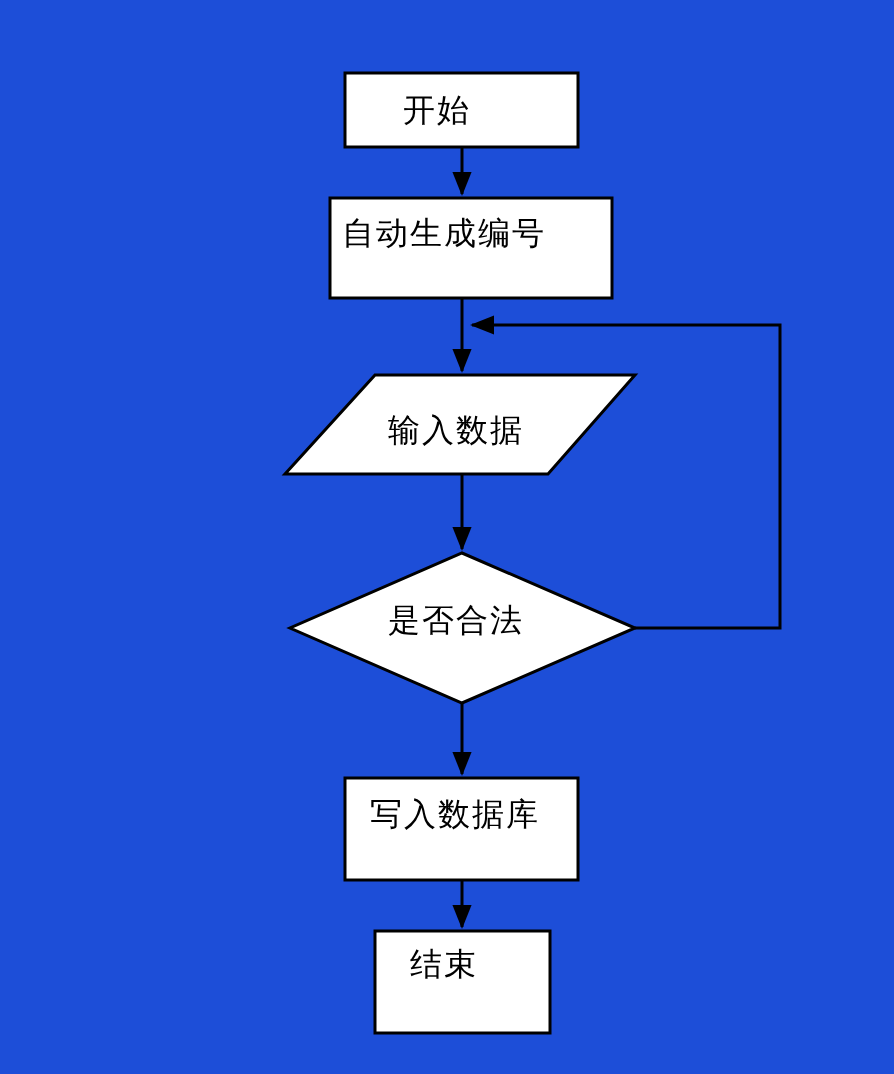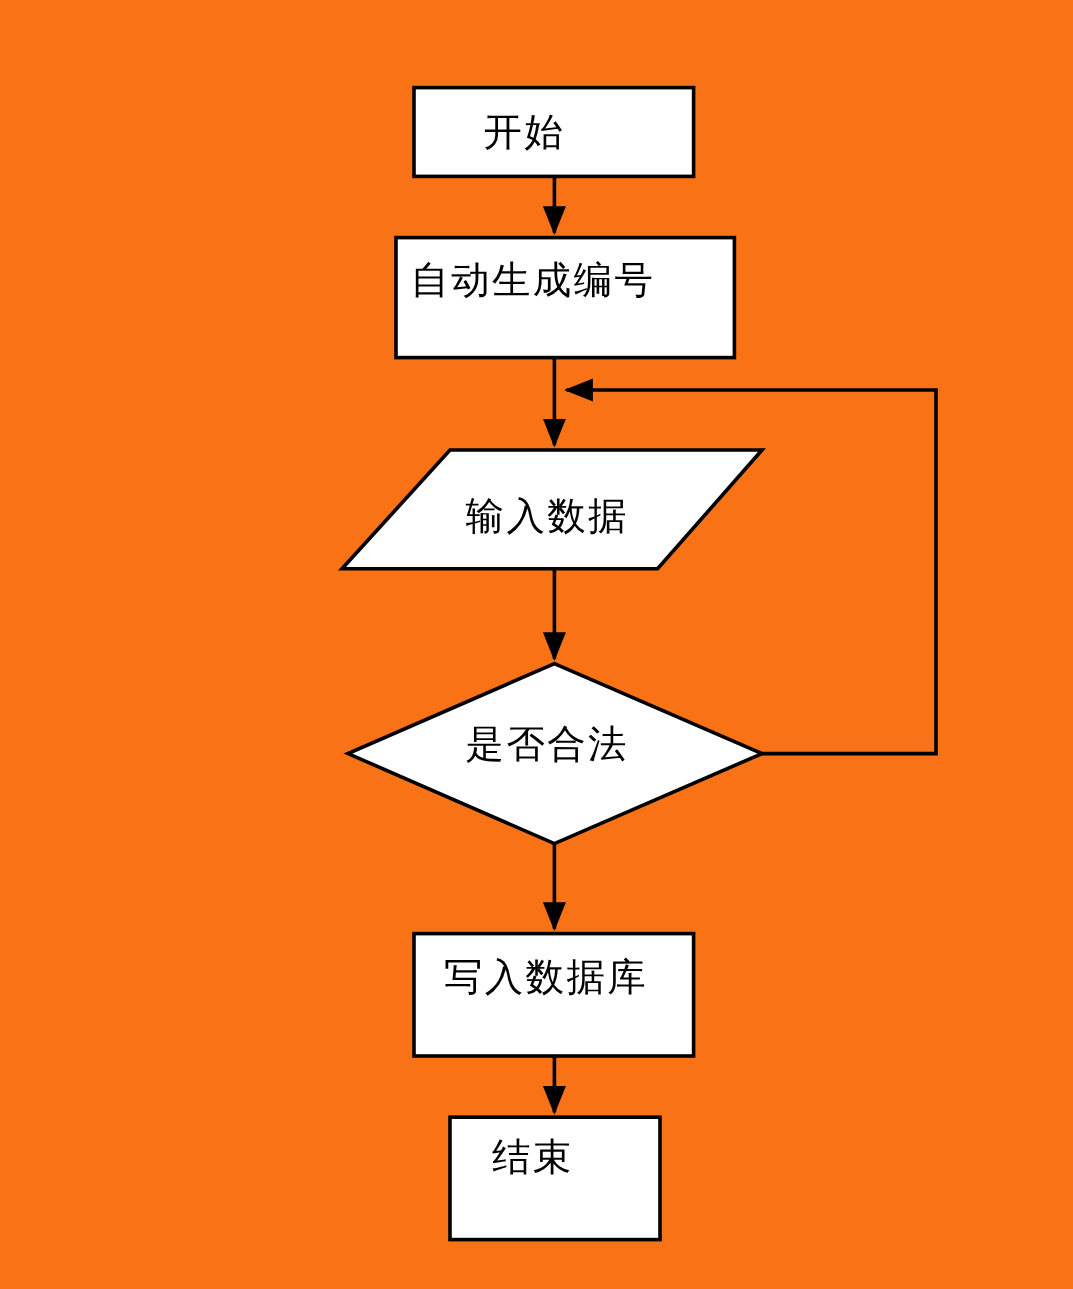--- a/index.html
+++ b/index.html
@@ -4,21 +4,21 @@
 <style>
   html, body {
     margin: 0;
     padding: 0;
     background: #ffffff;
   }
   #canvas {
     position: relative;
     width: 894px;
     height: 1074px;
-    background: #f97316;
+    background: #1d4ed8;
     overflow: hidden;
     font-family: "DejaVu Serif", "Liberation Serif", serif;
   }
   svg {
     display: block;
   }
   .shape {
     fill: #ffffff;
     stroke: #000000;
     stroke-width: 3;

